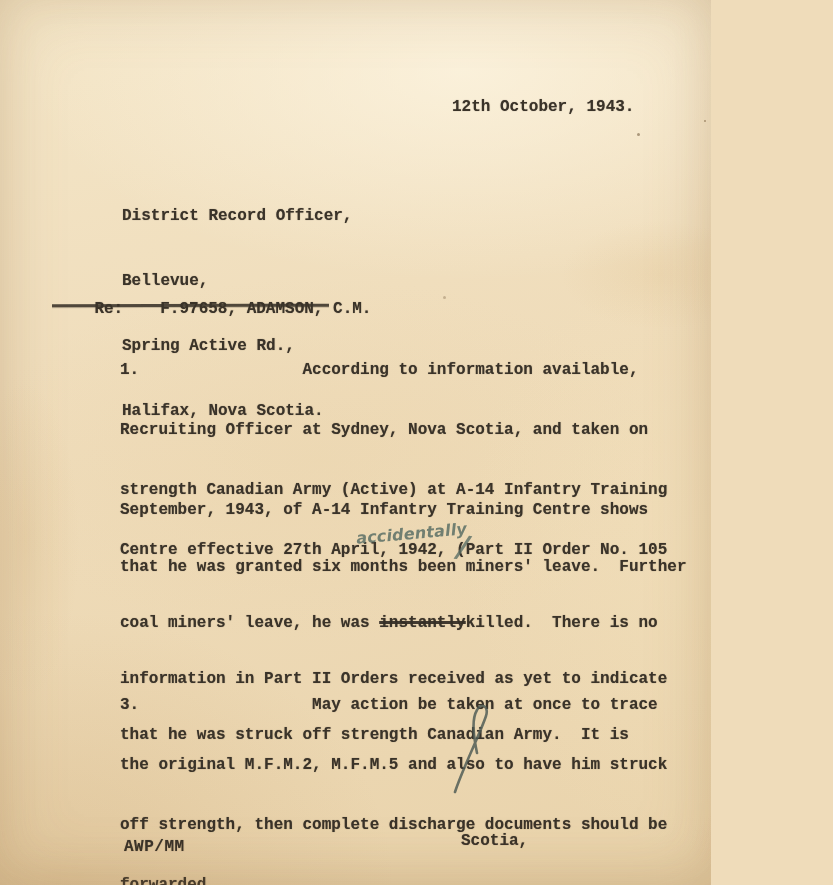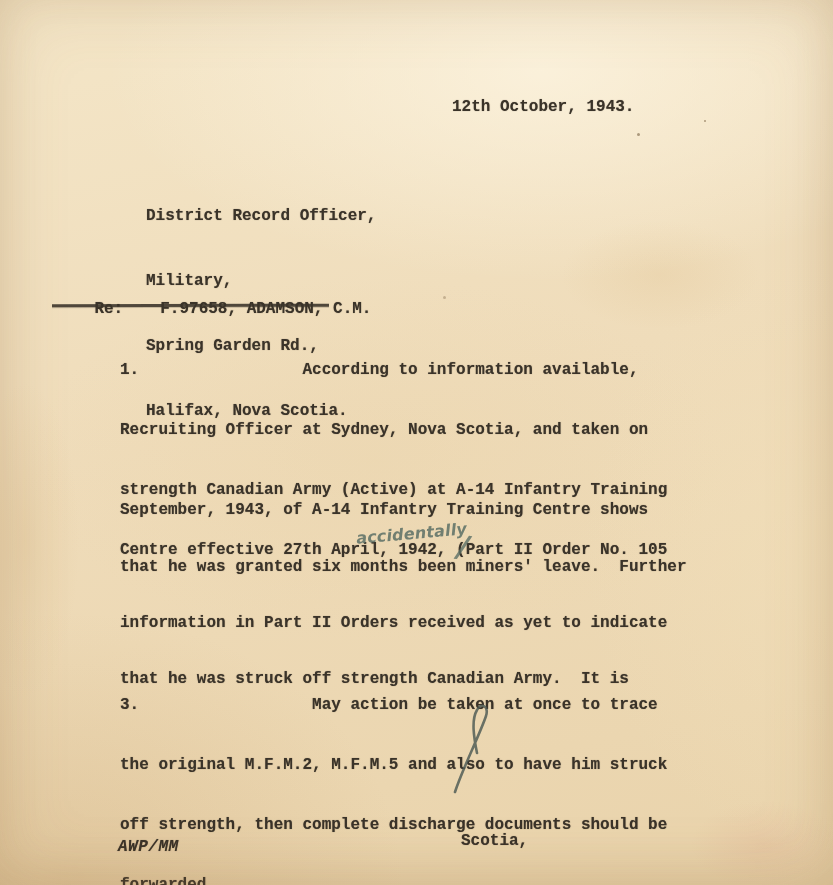--- a/index.html
+++ b/index.html
@@ -3,21 +3,21 @@
 <meta charset="utf-8">
 <style>
   html,body{margin:0;padding:0;}
   body{
     width:833px;height:885px;overflow:hidden;
     font-family:"Liberation Mono", monospace;
     background:#b0a essentially; 
     background:#efdcba;
   }
   .page{
-    position:relative;width:833px;height:885px;overflow:hidden;
+    position:relative;width:711px;height:885px;overflow:hidden;
     background:
       radial-gradient(ellipse 620px 300px at 65% 8%, rgba(253,245,226,.75), transparent 70%),
       radial-gradient(ellipse 520px 420px at 8% 100%, rgba(196,158,106,.28), transparent 65%),
       radial-gradient(ellipse 420px 520px at 100% 62%, rgba(244,226,188,.45), transparent 60%),
       radial-gradient(ellipse 500px 260px at 45% 52%, rgba(233,210,168,.35), transparent 70%),
       linear-gradient(168deg,#f4e6c8 0%, #efdcba 45%, #e9d3ab 100%);
   }
   .page::after{
     content:"";position:absolute;inset:0;pointer-events:none;
     box-shadow:inset 0 0 70px rgba(150,110,60,.20), inset 0 -12px 40px rgba(150,105,55,.12);
@@ -26,21 +26,21 @@
     position:absolute;
     font-family:"Liberation Mono", monospace;
     font-weight:700;
     font-size:16px;
     line-height:20px;
     color:#3a3329;
     white-space:pre;
     text-shadow:0 0 1px rgba(58,50,40,.55);
   }
   .date{left:452px;top:97px;}
-  .recipient{left:122px;top:162px;line-height:21.75px;margin-left:24px;}
+  .recipient{left:122px;top:162px;line-height:21.75px;}
   .subject{left:56px;top:279px;}
   .subject .val{margin-left:37px;}
   .subject-underline{
     position:absolute;left:52px;top:304px;width:277px;height:3px;
     background:#3a3329;opacity:.88;transform:rotate(-0.15deg);
     box-shadow:0 1px 0 rgba(58,50,40,.25);
   }
   .para{left:120px;}
   #p1{top:320px;}
   #p2{top:464px;line-height:18.7px;}
@@ -63,21 +63,21 @@
   .handwrite-slash{
     position:absolute;left:458px;top:532px;
     font-family:"DejaVu Sans", sans-serif;
     font-style:italic;font-weight:600;
     font-size:30px;line-height:30px;
     color:#5c7066;opacity:.8;
     transform:rotate(7deg);
   }
   .signature-svg{position:absolute;left:432px;top:696px;opacity:.82;}
   .signoff{left:461px;top:789px;line-height:21px;}
-  .initials{left:118px;top:837px;letter-spacing:.5px;font-style:italic;}
+  .initials{left:124px;top:837px;letter-spacing:.5px;}
   .speck{position:absolute;border-radius:50%;background:rgba(110,85,55,.55);}
   .speck.s1{left:637px;top:133px;width:3px;height:3px;}
   .speck.s2{left:704px;top:120px;width:2px;height:2px;}
   .speck.s3{left:443px;top:296px;width:3px;height:3px;opacity:.6;}
   .stain{position:absolute;pointer-events:none;border-radius:50%;}
   .stain.t1{left:560px;top:220px;width:200px;height:110px;background:radial-gradient(ellipse at center, rgba(214,178,120,.16), transparent 70%);}
   .stain.t2{left:690px;top:800px;width:150px;height:90px;background:radial-gradient(ellipse at center, rgba(214,140,120,.14), transparent 70%);}
   .stain.t3{left:-30px;top:380px;width:110px;height:320px;background:radial-gradient(ellipse at center, rgba(200,160,100,.14), transparent 70%);}
 </style>
 </head>
@@ -89,40 +89,41 @@
   <div class="stain t2"></div>
   <div class="stain t3"></div>
   <div class="speck s1"></div>
   <div class="speck s2"></div>
   <div class="speck s3"></div>
 
   <div class="typed date">12th October, 1943.</div>
 
   <div class="typed recipient">
     <div>District Record Officer,</div>
-    <div>Military,</div>
-    <div>Spring Garden Rd.,</div>
+    <div>Bellevue,</div>
+    <div>Spring Active Rd.,</div>
     <div>Halifax, Nova Scotia.</div>
   </div>
 
   <div class="typed subject">
     <span>Re:</span><span class="val">F.97658, ADAMSON, C.M.</span>
   </div>
   <div class="subject-underline"></div>
 
   <div class="typed para" id="p1">
     <div>1.                 According to information available,</div>
     <div>Recruiting Officer at Sydney, Nova Scotia, and taken on</div>
     <div>strength Canadian Army (Active) at A-14 Infantry Training</div>
     <div>Centre effective 27th April, 1942, (Part II Order No. 105</div>
   </div>
 
   <div class="typed para" id="p2">
     <div>September, 1943, of A-14 Infantry Training Centre shows</div>
     <div>that he was granted six months been miners' leave.  Further</div>
+    <div><span>coal miners' leave, he was </span><span class="struck">instantly</span><span>killed.  There is no</span></div>
     <div>information in Part II Orders received as yet to indicate</div>
     <div>that he was struck off strength Canadian Army.  It is</div>
     
     
   </div>
 
   <span class="handwrite">accidentally</span>
   <span class="handwrite-slash">/</span>
 
   <div class="typed para" id="p3">

